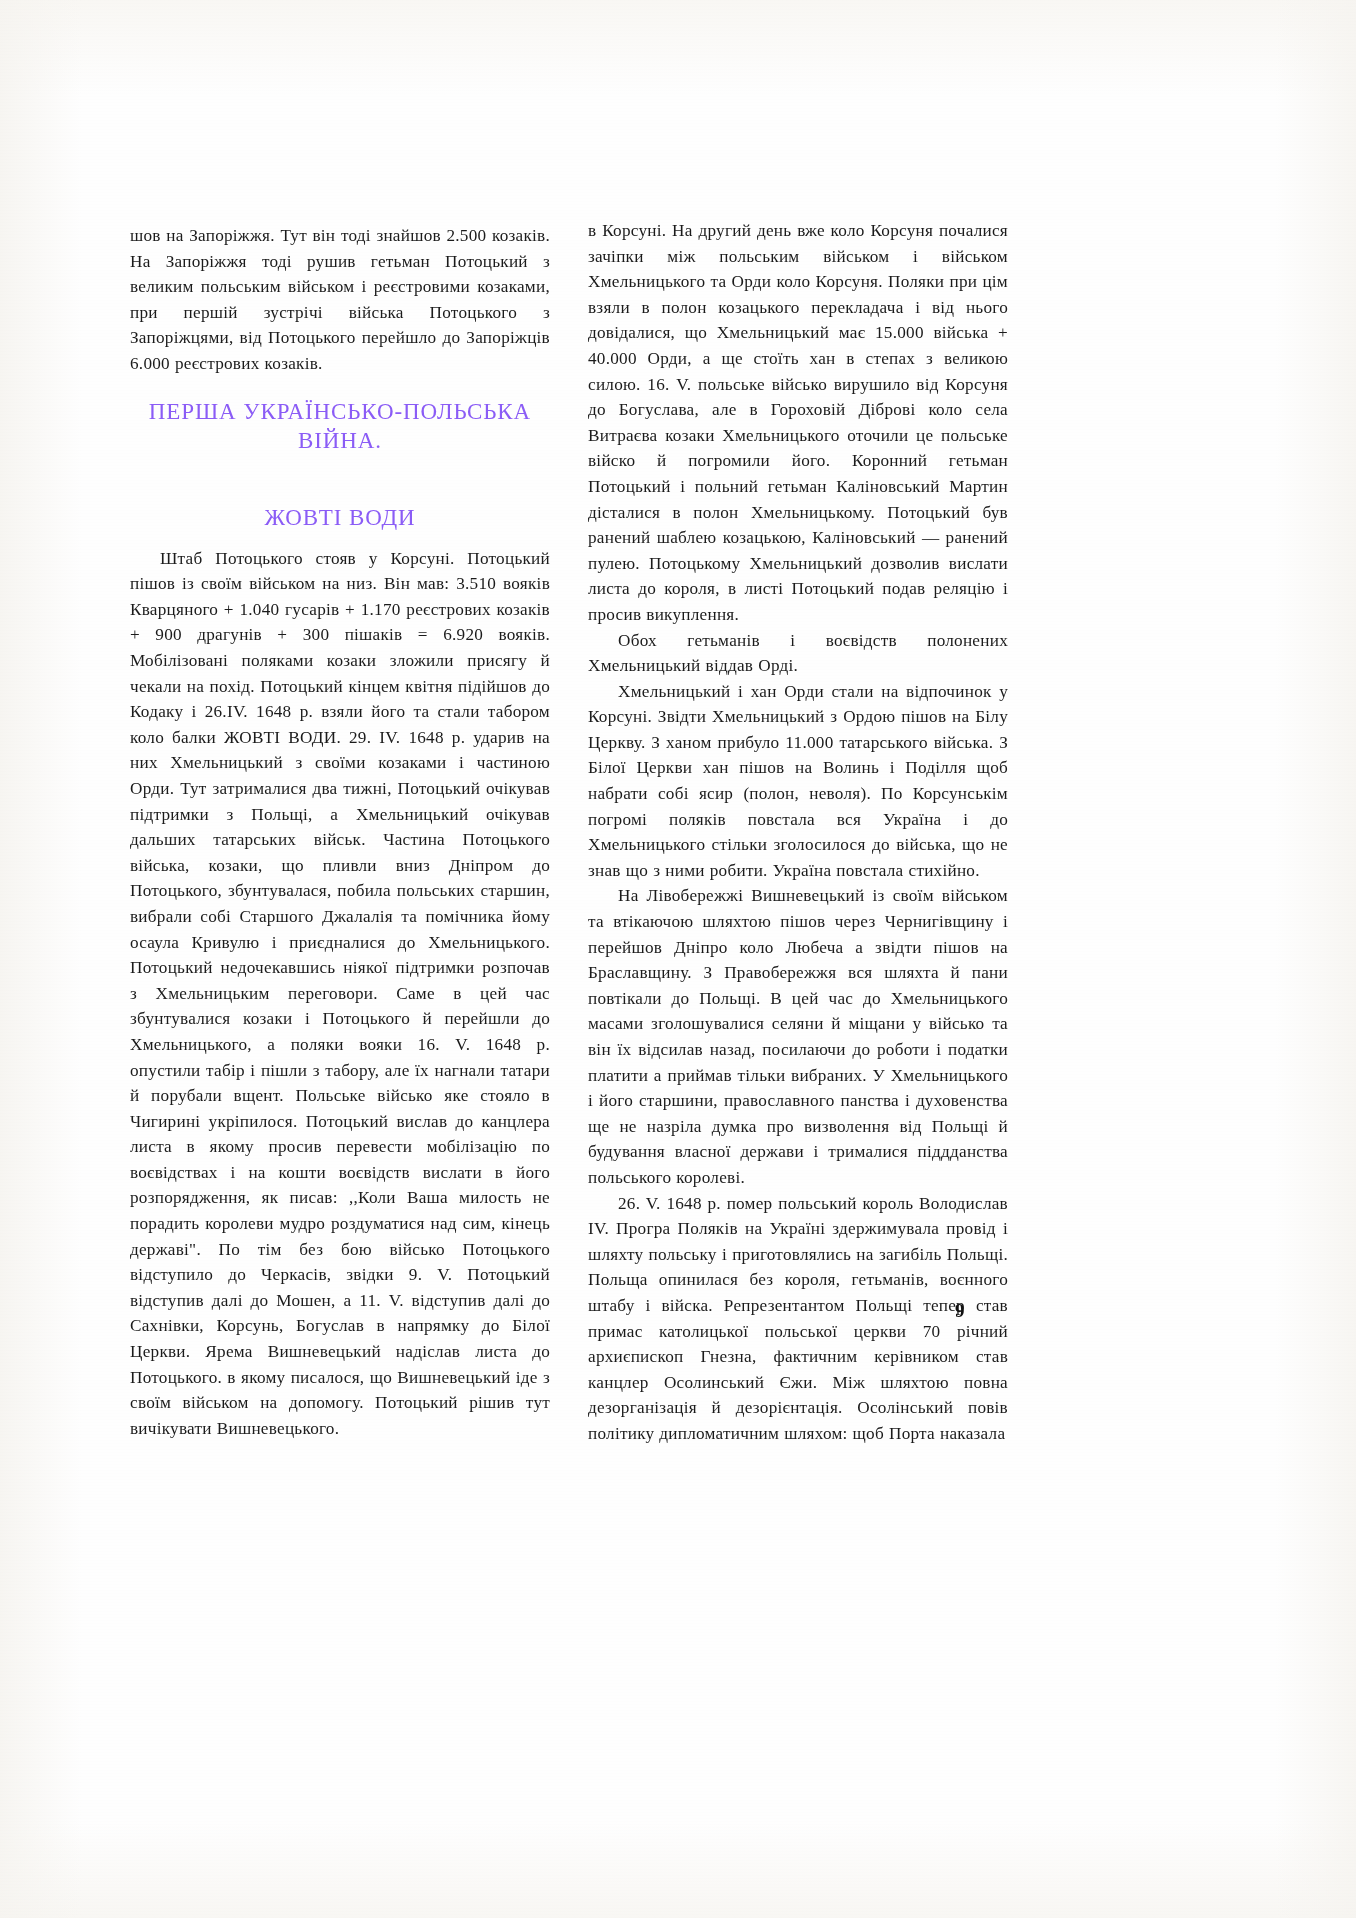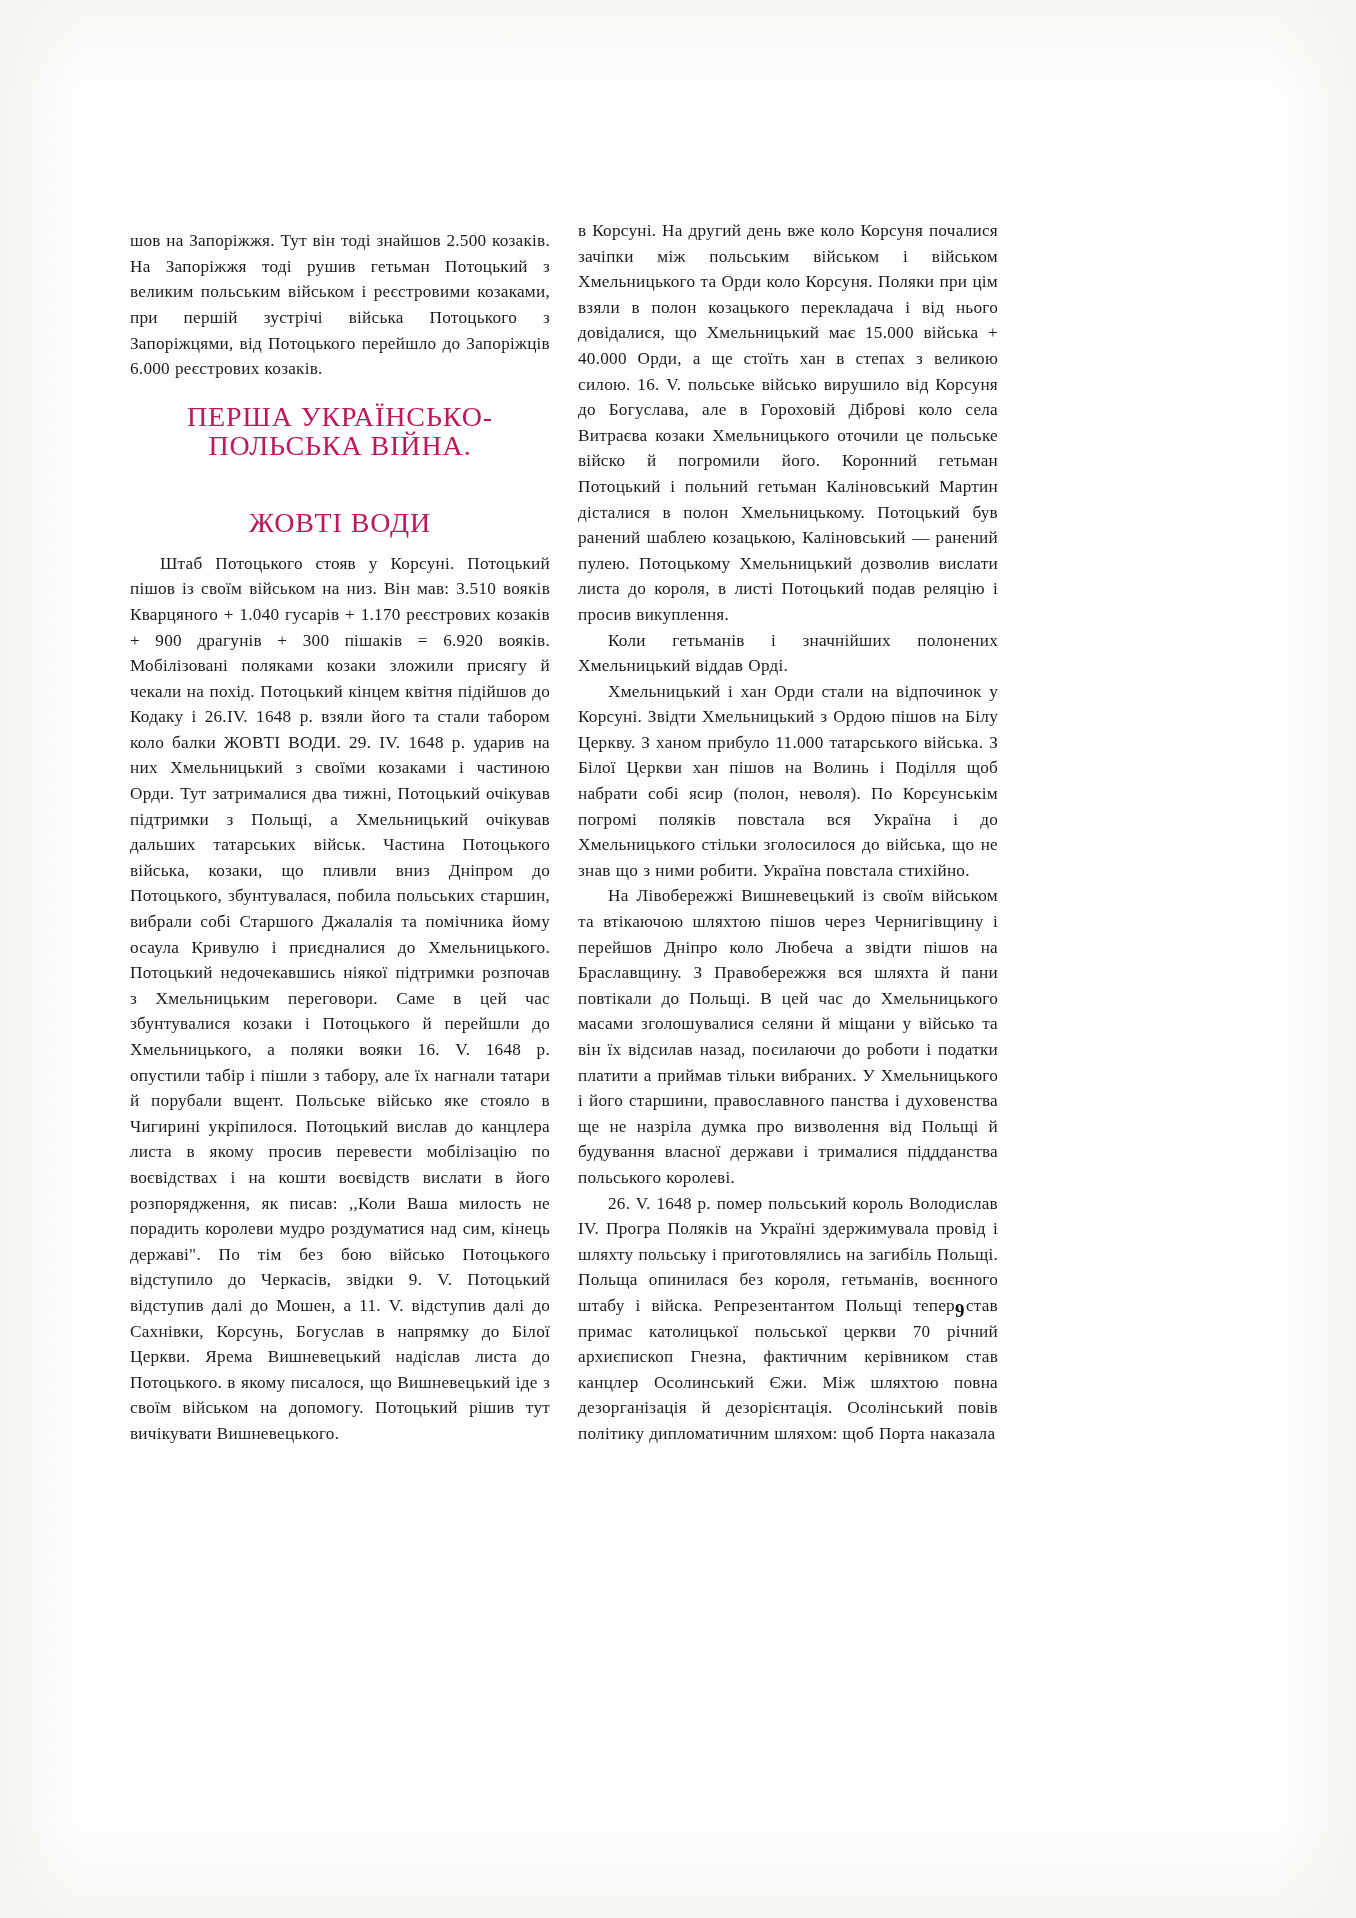--- a/index.html
+++ b/index.html
@@ -31,22 +31,22 @@
     pointer-events: none;
   }
   .content {
     position: absolute;
     left: 130px;
     top: 218px;
     width: 1096px;
   }
   .columns {
     display: flex;
-    gap: 28px;
-    align-items: flex-end;
+    gap: 38px;
+    align-items: center;
   }
   .col {
     width: 420px;
     flex: 0 0 420px;
   }
   p.para {
     margin: 0;
     font-size: 17.2px;
     line-height: 25.6px;
     text-align: justify;
@@ -54,26 +54,26 @@
     color: #1b1b1b;
     letter-spacing: 0.25px;
     word-spacing: 0.5px;
     -webkit-font-smoothing: none;
   }
   p.para.noindent {
     text-indent: 0;
   }
   h2.section-heading {
     margin: 20px 0 14px 0;
-    font-size: 28px;
+    font-size: 23px;
     line-height: 29px;
     font-weight: 400;
     text-align: center;
     letter-spacing: 0.9px;
-    color: #be185d;
+    color: #8b5cf6;
   }
   h2.section-heading .line2 {
     display: block;
     margin-top: 48px;
   }
   .page-number {
     position: absolute;
     left: 955px;
     top: 1300px;
     font-size: 19px;
@@ -106,21 +106,21 @@
         <h2 class="section-heading">
           <span class="line1">ПЕРША УКРАЇНСЬКО-ПОЛЬСЬКА ВІЙНА.</span>
           <span class="line2">ЖОВТІ ВОДИ</span>
         </h2>
 
         <p class="para">Штаб Потоцького стояв у Корсуні. Потоцький пішов із своїм військом на низ. Він мав: 3.510 вояків Кварцяного + 1.040 гусарів + 1.170 реєстрових козаків + 900 драгунів + 300 пішаків = 6.920 вояків. Мобілізовані поляками козаки зложили присягу й чекали на похід. Потоцький кінцем квітня підійшов до Кодаку і 26.IV. 1648 р. взяли його та стали табором коло балки ЖОВТІ ВОДИ. 29. IV. 1648 р. ударив на них Хмельницький з своїми козаками і частиною Орди. Тут затрималися два тижні, Потоцький очікував підтримки з Польщі, а Хмельницький очікував дальших татарських військ. Частина Потоцького війська, козаки, що пливли вниз Дніпром до Потоцького, збунтувалася, побила польських старшин, вибрали собі Старшого Джалалія та помічника йому осаула Кривулю і приєдналися до Хмельницького. Потоцький недочекавшись ніякої підтримки розпочав з Хмельницьким переговори. Саме в цей час збунтувалися козаки і Потоцького й перейшли до Хмельницького, а поляки вояки 16. V. 1648 р. опустили табір і пішли з табору, але їх нагнали татари й порубали вщент. Польське військо яке стояло в Чигирині укріпилося. Потоцький вислав до канцлера листа в якому просив перевести мобілізацію по воєвідствах і на кошти воєвідств вислати в його розпорядження, як писав: ,,Коли Ваша милость не порадить королеви мудро роздуматися над сим, кінець державі". По тім без бою військо Потоцького відступило до Черкасів, звідки 9. V. Потоцький відступив далі до Мошен, а 11. V. відступив далі до Сахнівки, Корсунь, Богуслав в напрямку до Білої Церкви. Ярема Вишневецький надіслав листа до Потоцького. в якому писалося, що Вишневецький іде з своїм військом на допомогу. Потоцький рішив тут вичікувати Вишневецького.</p>
       </div>
 
       <div class="col">
         <p class="para noindent">в Корсуні. На другий день вже коло Корсуня почалися зачіпки між польським військом і військом Хмельницького та Орди коло Корсуня. Поляки при цім взяли в полон козацького перекладача і від нього довідалися, що Хмельницький має 15.000 війська + 40.000 Орди, а ще стоїть хан в степах з великою силою. 16. V. польське військо вирушило від Корсуня до Богуслава, але в Гороховій Діброві коло села Витраєва козаки Хмельницького оточили це польське війско й погромили його. Коронний гетьман Потоцький і польний гетьман Каліновський Мартин дісталися в полон Хмельницькому. Потоцький був ранений шаблею козацькою, Каліновський — ранений пулею. Потоцькому Хмельницький дозволив вислати листа до короля, в листі Потоцький подав реляцію і просив викуплення.</p>
-        <p class="para">Коли гетьманів і значнійших полонених Хмельницький віддав Орді.</p>
+        <p class="para">Обох гетьманів і воєвідств полонених Хмельницький віддав Орді.</p>
         <p class="para">Хмельницький і хан Орди стали на відпочинок у Корсуні. Звідти Хмельницький з Ордою пішов на Білу Церкву. З ханом прибуло 11.000 татарського війська. З Білої Церкви хан пішов на Волинь і Поділля щоб набрати собі ясир (полон, неволя). По Корсунськім погромі поляків повстала вся Україна і до Хмельницького стільки зголосилося до війська, що не знав що з ними робити. Україна повстала стихійно.</p>
         <p class="para">На Лівобережжі Вишневецький із своїм військом та втікаючою шляхтою пішов через Чернигівщину і перейшов Дніпро коло Любеча а звідти пішов на Браславщину. З Правобережжя вся шляхта й пани повтікали до Польщі. В цей час до Хмельницького масами зголошувалися селяни й міщани у військо та він їх відсилав назад, посилаючи до роботи і податки платити а приймав тільки вибраних. У Хмельницького і його старшини, православного панства і духовенства ще не назріла думка про визволення від Польщі й будування власної держави і трималися піддданства польського королеві.</p>
         <p class="para">26. V. 1648 р. помер польський король Володислав IV. Програ Поляків на Україні здержимувала провід і шляхту польську і приготовлялись на загибіль Польщі. Польща опинилася без короля, гетьманів, воєнного штабу і війска. Репрезентантом Польщі тепер став примас католицької польської церкви 70 річний архиєпископ Гнезна, фактичним керівником став канцлер Осолинський Єжи. Між шляхтою повна дезорганізація й дезорієнтація. Осолінський повів політику дипломатичним шляхом: щоб Порта наказала</p>
       </div>
 
     </div>
   </div>
 
   <div class="page-number">9</div>
 

